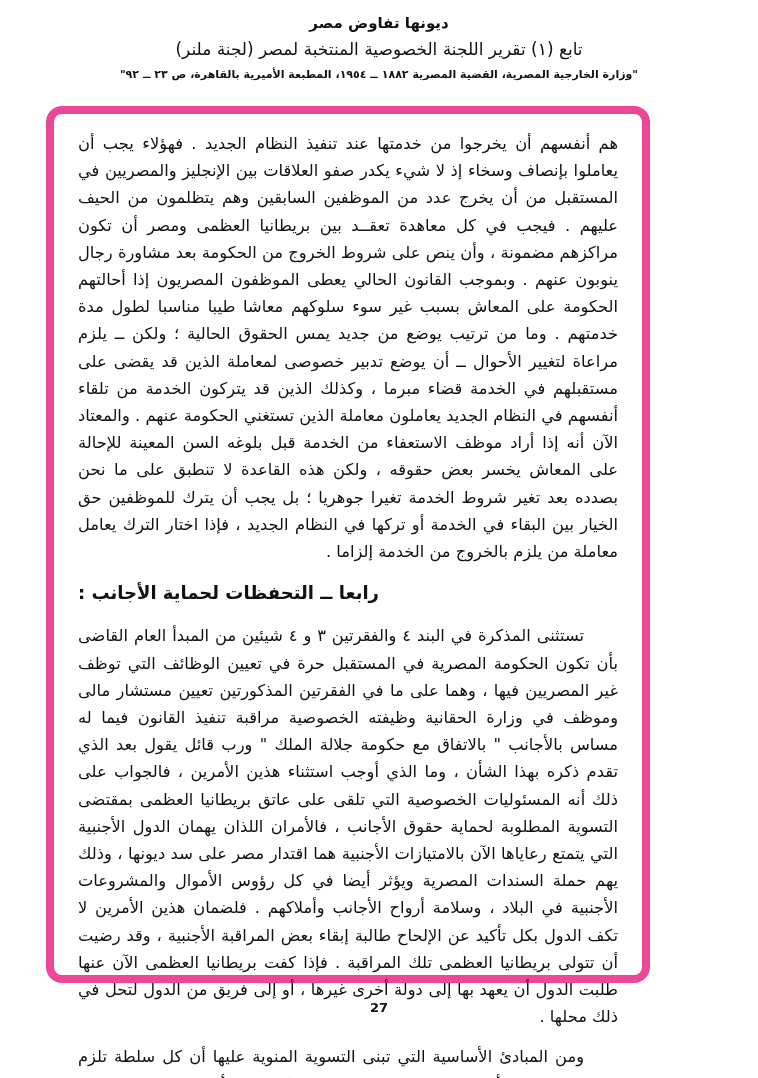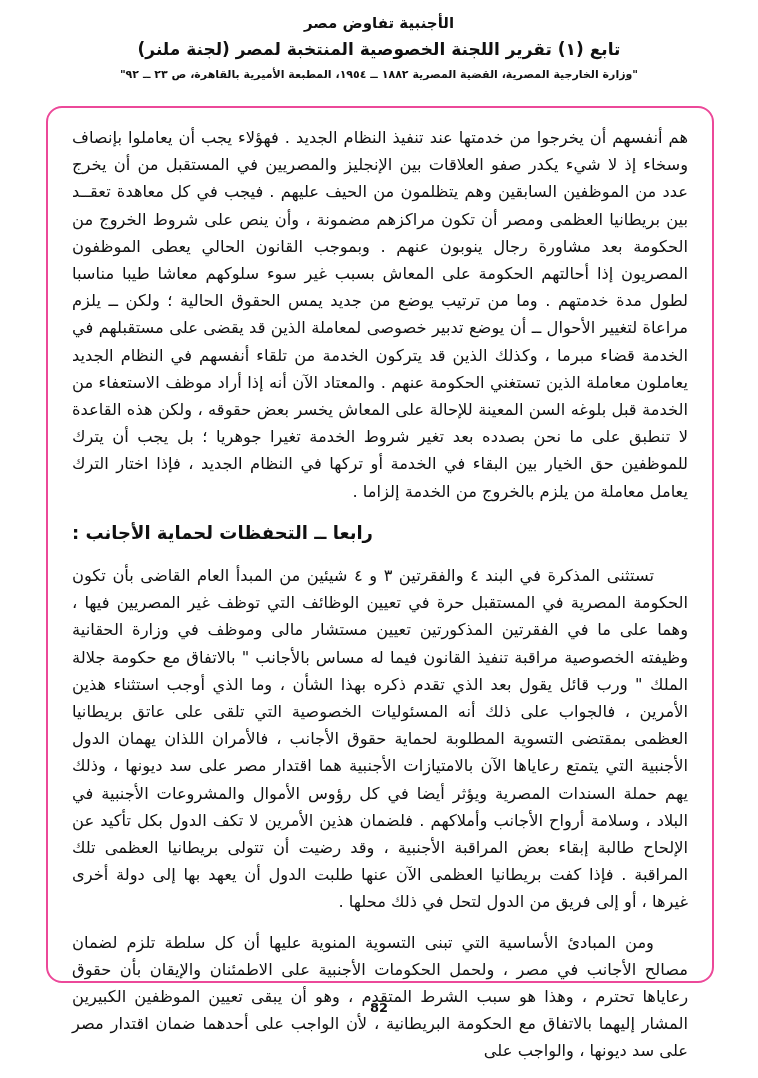--- a/index.html
+++ b/index.html
@@ -24,36 +24,36 @@
     direction: rtl;
   }
   .doc-title {
     font-size: 15px;
     font-weight: bold;
     margin: 0 0 7px 0;
     letter-spacing: 0.5px;
   }
   .doc-subtitle {
     font-size: 17px;
-    font-weight: bold;
+    font-weight: normal;
     margin: 0 0 9px 0;
   }
   .doc-citation {
     font-size: 11px;
     font-weight: bold;
     margin: 0;
   }
   .content-frame {
     position: absolute;
     left: 46px;
     top: 106px;
-    width: 668px;
+    width: 604px;
     height: 877px;
     box-sizing: border-box;
-    border: 2px solid #ec4899;
+    border: 8px solid #ec4899;
     border-radius: 16px;
     background: #ffffff;
   }
   .content-inner {
     padding: 16px 24px 0 24px;
     direction: rtl;
     text-align: justify;
     font-size: 16.3px;
     line-height: 1.67;
   }
@@ -77,27 +77,27 @@
     top: 1000px;
     text-align: center;
     font-size: 13px;
     font-weight: bold;
   }
 </style>
 </head>
 <body>
 
 <header class="page-header">
-  <div class="doc-title">الأجنبية تفاوض مصر</div>
+  <div class="doc-title">ديونها تفاوض مصر</div>
   <div class="doc-subtitle">تابع (١) تقرير اللجنة الخصوصية المنتخبة لمصر (لجنة ملنر)</div>
   <div class="doc-citation">"وزارة الخارجية المصرية، القضية المصرية ١٨٨٢ ــ ١٩٥٤، المطبعة الأميرية بالقاهرة، ص ٢٣ ــ ٩٢"</div>
 </header>
 
 <section class="content-frame">
   <div class="content-inner">
     <p>هم أنفسهم أن يخرجوا من خدمتها عند تنفيذ النظام الجديد . فهؤلاء يجب أن يعاملوا بإنصاف وسخاء إذ لا شيء يكدر صفو العلاقات بين الإنجليز والمصريين في المستقبل من أن يخرج عدد من الموظفين السابقين وهم يتظلمون من الحيف عليهم . فيجب في كل معاهدة تعقــد بين بريطانيا العظمى ومصر أن تكون مراكزهم مضمونة ، وأن ينص على شروط الخروج من الحكومة بعد مشاورة رجال ينوبون عنهم . وبموجب القانون الحالي يعطى الموظفون المصريون إذا أحالتهم الحكومة على المعاش بسبب غير سوء سلوكهم معاشا طيبا مناسبا لطول مدة خدمتهم . وما من ترتيب يوضع من جديد يمس الحقوق الحالية ؛ ولكن ــ يلزم مراعاة لتغيير الأحوال ــ أن يوضع تدبير خصوصى لمعاملة الذين قد يقضى على مستقبلهم في الخدمة قضاء مبرما ، وكذلك الذين قد يتركون الخدمة من تلقاء أنفسهم في النظام الجديد يعاملون معاملة الذين تستغني الحكومة عنهم . والمعتاد الآن أنه إذا أراد موظف الاستعفاء من الخدمة قبل بلوغه السن المعينة للإحالة على المعاش يخسر بعض حقوقه ، ولكن هذه القاعدة لا تنطبق على ما نحن بصدده بعد تغير شروط الخدمة تغيرا جوهريا ؛ بل يجب أن يترك للموظفين حق الخيار بين البقاء في الخدمة أو تركها في النظام الجديد ، فإذا اختار الترك يعامل معاملة من يلزم بالخروج من الخدمة إلزاما .</p>
     <h2 class="section-heading">رابعا ــ التحفظات لحماية الأجانب :</h2>
     <p class="indented">تستثنى المذكرة في البند ٤ والفقرتين ٣ و ٤ شيئين من المبدأ العام القاضى بأن تكون الحكومة المصرية في المستقبل حرة في تعيين الوظائف التي توظف غير المصريين فيها ، وهما على ما في الفقرتين المذكورتين تعيين مستشار مالى وموظف في وزارة الحقانية وظيفته الخصوصية مراقبة تنفيذ القانون فيما له مساس بالأجانب " بالاتفاق مع حكومة جلالة الملك " ورب قائل يقول بعد الذي تقدم ذكره بهذا الشأن ، وما الذي أوجب استثناء هذين الأمرين ، فالجواب على ذلك أنه المسئوليات الخصوصية التي تلقى على عاتق بريطانيا العظمى بمقتضى التسوية المطلوبة لحماية حقوق الأجانب ، فالأمران اللذان يهمان الدول الأجنبية التي يتمتع رعاياها الآن بالامتيازات الأجنبية هما اقتدار مصر على سد ديونها ، وذلك يهم حملة السندات المصرية ويؤثر أيضا في كل رؤوس الأموال والمشروعات الأجنبية في البلاد ، وسلامة أرواح الأجانب وأملاكهم . فلضمان هذين الأمرين لا تكف الدول بكل تأكيد عن الإلحاح طالبة إبقاء بعض المراقبة الأجنبية ، وقد رضيت أن تتولى بريطانيا العظمى تلك المراقبة . فإذا كفت بريطانيا العظمى الآن عنها طلبت الدول أن يعهد بها إلى دولة أخرى غيرها ، أو إلى فريق من الدول لتحل في ذلك محلها .</p>
     <p class="indented">ومن المبادئ الأساسية التي تبنى التسوية المنوية عليها أن كل سلطة تلزم لضمان مصالح الأجانب في مصر ، ولحمل الحكومات الأجنبية على الاطمئنان والإيقان بأن حقوق رعاياها تحترم ، وهذا هو سبب الشرط المتقدم ، وهو أن يبقى تعيين الموظفين الكبيرين المشار إليهما بالاتفاق مع الحكومة البريطانية ، لأن الواجب على أحدهما ضمان اقتدار مصر على سد ديونها ، والواجب على</p>
   </div>
 </section>
 
-<footer class="page-number">82</footer>
+<footer class="page-number">27</footer>
 
 </body></html>

